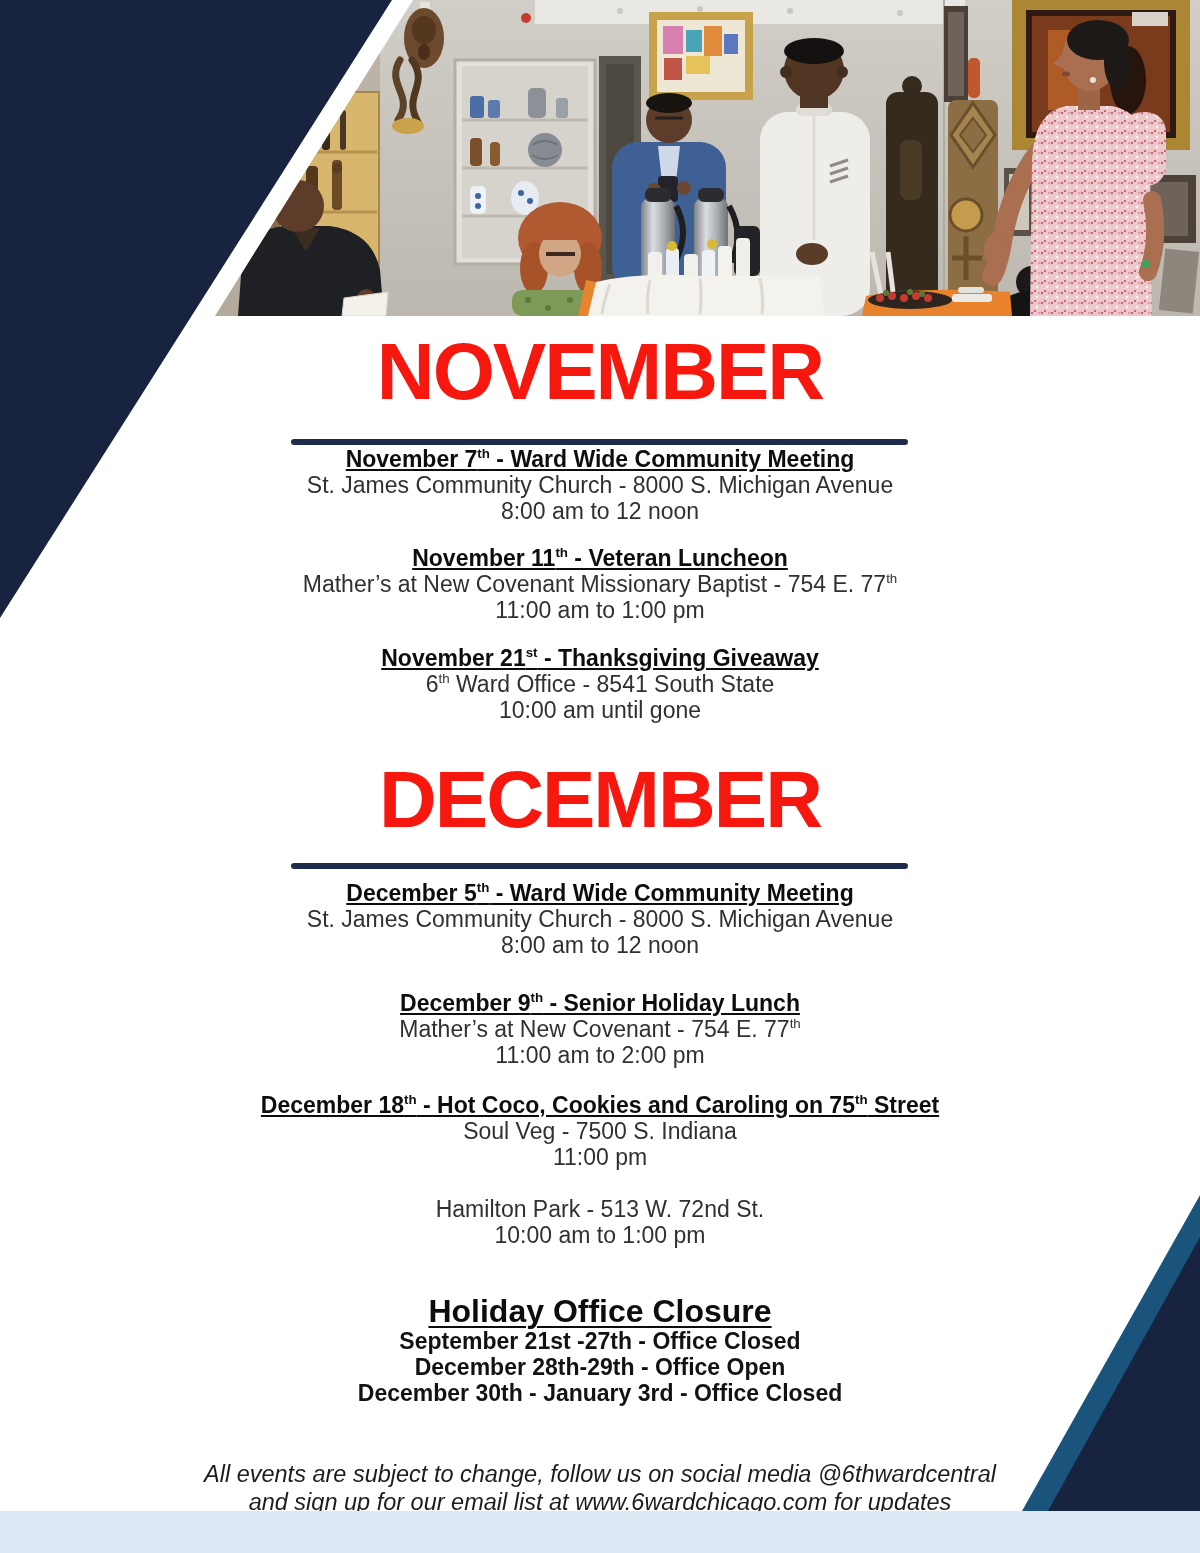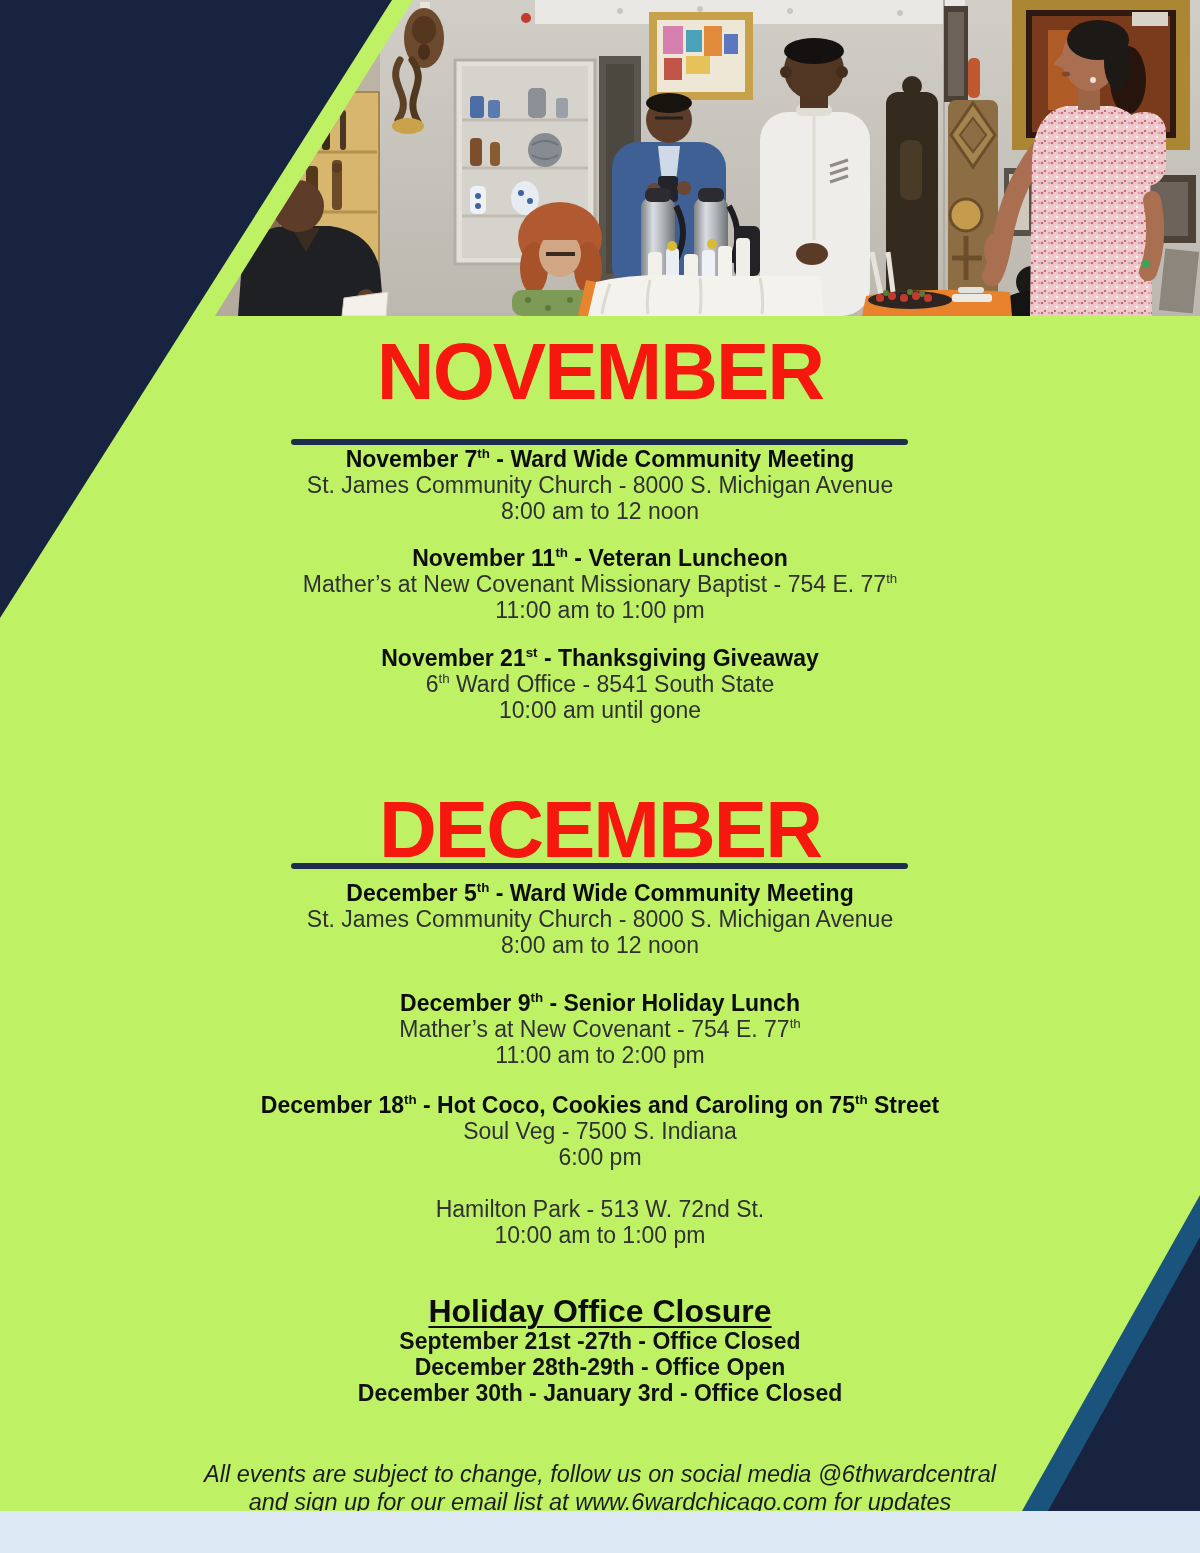--- a/index.html
+++ b/index.html
@@ -1,18 +1,18 @@
 <!DOCTYPE html>
 <html><head>
 <meta charset="utf-8">
 <style>
   html,body { margin:0; padding:0; background:#e9e9e9; }
   .page {
     position:relative; width:1200px; height:1553px; margin:0 auto;
-    background:#bef264; overflow:hidden;
+    background:#ffffff; overflow:hidden;
     font-family:"Liberation Sans","DejaVu Sans",sans-serif;
   }
 
   
   .photo-wrap {
     position:absolute; top:0; left:0; width:1200px; height:316px;
     clip-path: polygon(413px 0, 1200px 0, 1200px 316px, 215px 316px);
   }
   .photo-wrap svg { display:block; }
 
@@ -34,34 +34,34 @@
     background:#dce9f5;
   }
 
   
   .sec-title {
     position:absolute; left:0; right:0; margin:0; text-align:center;
     font-size:80px; line-height:86px; font-weight:bold; letter-spacing:-2px;
     color:#f6170e;
   }
   #title-nov { top:329px; }
-  #title-dec { top:787px; }
+  #title-dec { top:757px; }
 
   .divider {
     position:absolute; left:291px; width:617px; height:6px;
     background:#1e2d4d; border-radius:3px;
   }
   #div-nov { top:439px; }
   #div-dec { top:863px; }
 
   .event {
     position:absolute; left:0; right:0; text-align:center;
     font-size:23px; line-height:26px; color:#303034;
   }
-  .ev-h { font-weight:bold; color:#0d0d0f; }
+  .ev-h { font-weight:bold; color:#0d0d0f;text-decoration:underline; }
   sup { font-size:58%; line-height:0; vertical-align:super; }
 
   .closure-h {
     position:absolute; top:1293px; left:0; right:0; text-align:center;
     font-size:32px; font-weight:bold; color:#0d0d0f;
   }
   .closure-h span { text-decoration:underline; text-decoration-thickness:2px; text-underline-offset:4px; }
   .closure {
     position:absolute; top:1328px; left:0; right:0; text-align:center;
     font-size:23px; line-height:26px; font-weight:bold; color:#121214;
@@ -346,21 +346,21 @@
 
   <div class="event" style="top:990px">
     <div class="ev-h">December 9<sup>th</sup> - Senior Holiday Lunch</div>
     <div>Mather’s at New Covenant - 754 E. 77<sup>th</sup></div>
     <div>11:00 am to 2:00 pm</div>
   </div>
 
   <div class="event" style="top:1092px">
     <div class="ev-h">December 18<sup>th</sup> - Hot Coco, Cookies and Caroling on 75<sup>th</sup> Street</div>
     <div>Soul Veg - 7500 S. Indiana</div>
-    <div>6:00 pm</div>
+    <div>11:00 pm</div>
   </div>
 
   <div class="event" style="top:1196px">
     <div>Hamilton Park - 513 W. 72nd St.</div>
     <div>10:00 am to 1:00 pm</div>
   </div>
 
   <div class="closure-h">
     <span>Holiday Office Closure</span>
   </div>

